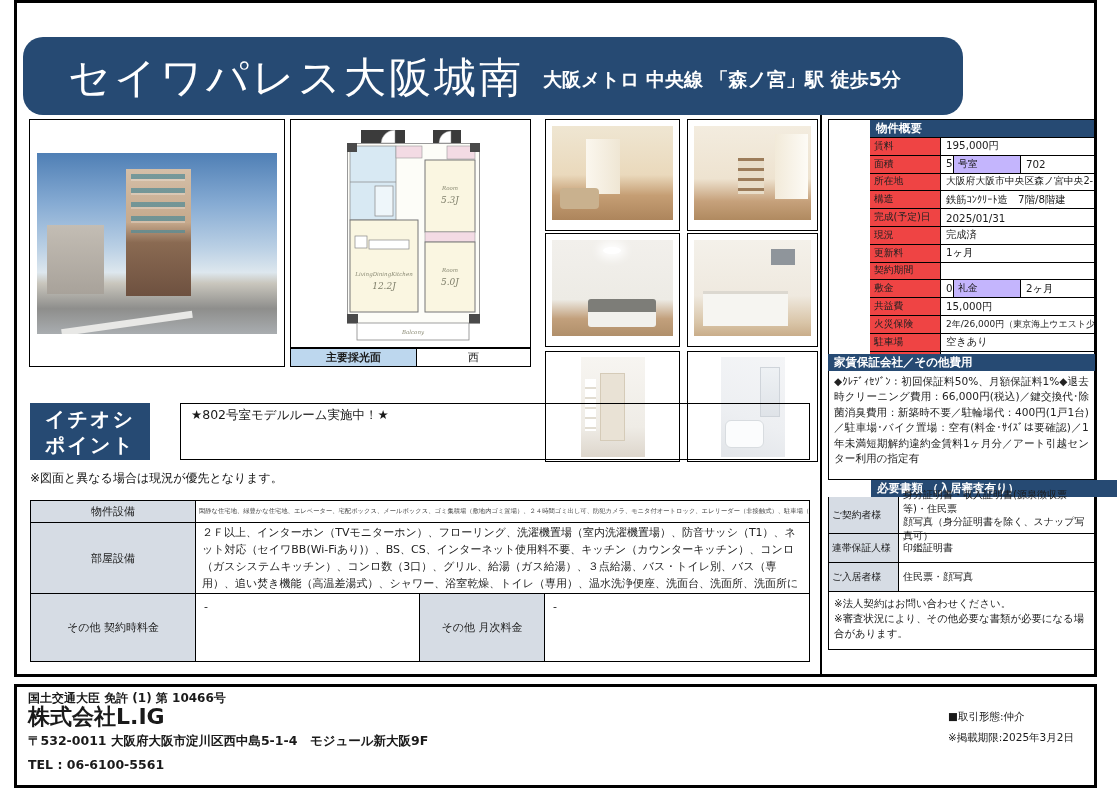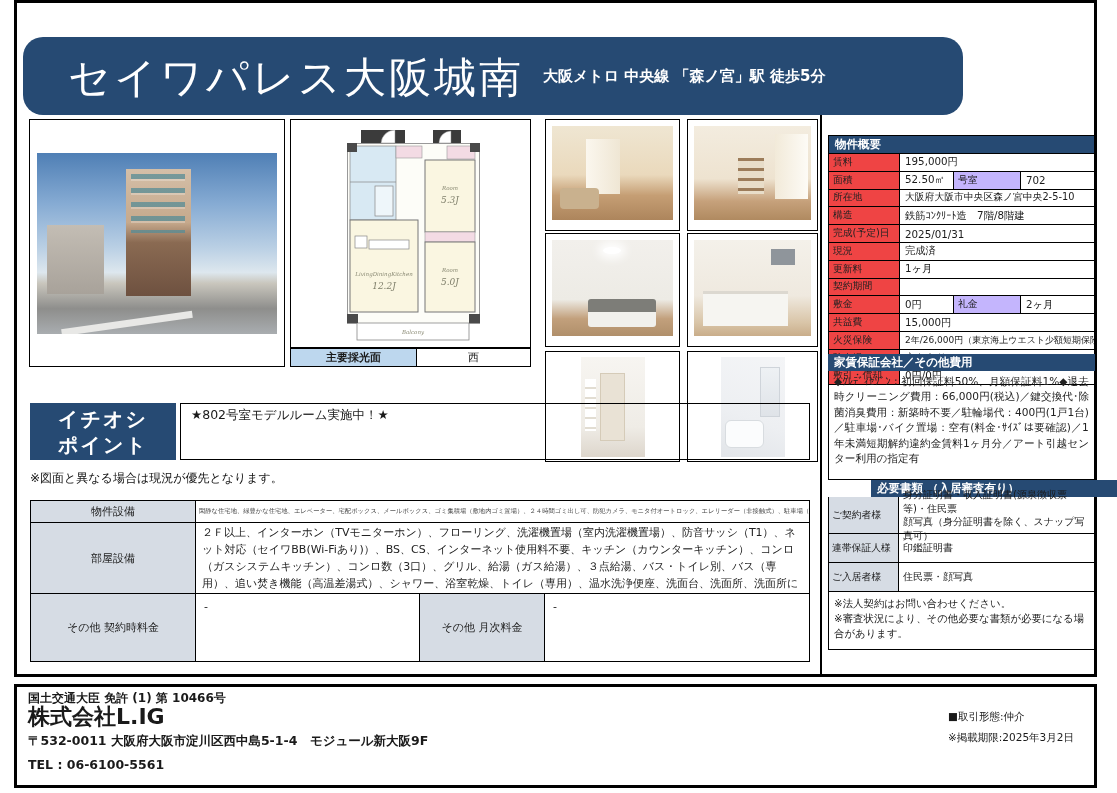--- a/index.html
+++ b/index.html
@@ -3,21 +3,21 @@
 <meta charset="utf-8">
 <style>
   html,body{margin:0;padding:0;background:#fff;}
   .sheet{position:relative;width:1117px;height:793px;background:#fff;overflow:hidden;
          font-family:"DejaVu Sans","Liberation Sans",sans-serif;color:#1a1a1a;}
   .abs{position:absolute;box-sizing:border-box;}
   .frame{border:3px solid #000;}
   
   .hdr{background:#264a73;}
   .hdr-title{color:#fff;font-size:42px;letter-spacing:3px;white-space:nowrap;}
-  .hdr-sub{color:#fff;font-size:15px;font-weight:bold;white-space:nowrap;}
+  .hdr-sub{color:#fff;font-size:19px;font-weight:bold;white-space:nowrap;}
   
   .pbox{background:#fff;border:1px solid #000;}
   .ph{position:absolute;overflow:hidden;}
   
   .ph-ext{background:linear-gradient(180deg,#4f7fb5 0%,#86abd3 28%,#b9cfe4 52%,#dde7ee 66%,#c9c6bd 72%,#8e8e8c 86%,#a9adb0 100%);}
   .ext-side{position:absolute;left:4%;top:40%;width:24%;height:38%;background:linear-gradient(180deg,#c3bdb4,#a8a29a);}
   .ext-bldg{position:absolute;left:37%;top:9%;width:27%;height:70%;background:linear-gradient(180deg,#d4bfa8 0%,#c6a98c 42%,#8a6a52 58%,#6e5140 100%);}
   .ext-bldg::before{content:"";position:absolute;left:8%;top:4%;width:84%;height:46%;
      background:repeating-linear-gradient(180deg,rgba(86,140,150,.75) 0 5px,rgba(255,255,255,.25) 5px 7px,transparent 7px 14px);}
   .ext-road{position:absolute;left:10%;bottom:4%;width:55%;height:4%;background:#e8e8e6;transform:rotate(-8deg);}
@@ -158,21 +158,21 @@
   </div>
   <div class="abs pbox" style="left:545px;top:351px;width:135px;height:111px;">
     <div class="ph ph-wash" style="left:35px;top:5px;width:64px;height:100px;"></div>
   </div>
   <div class="abs pbox" style="left:687px;top:351px;width:131px;height:111px;">
     <div class="ph ph-bath" style="left:33px;top:5px;width:64px;height:100px;"></div>
   </div>
 
   <div class="abs divider" style="left:820px;top:115px;width:2px;height:560px;"></div>
 
-  <div class="abs ov-table" style="left:828px;top:135px;width:267px;">
+  <div class="abs ov-table" style="left:828px;top:119px;width:267px;padding-left:41px;">
     <div class="ov-header">物件概要</div>
     <div class="ov-row">
       <div class="ov-label">賃料</div>
       <div class="ov-val">195,000円</div>
     </div>
     <div class="ov-row">
       <div class="ov-label">面積</div>
       <div class="ov-val">52.50㎡</div>
       <div class="ov-label2">号室</div>
       <div class="ov-val2">702</div>
@@ -242,21 +242,21 @@
     <div class="doc-row" style="height:28px;">
       <div class="doc-label">ご入居者様</div>
       <div class="doc-val">住民票・顔写真</div>
     </div>
     <div class="doc-notes" style="height:49px;">
       <div>※法人契約はお問い合わせください。</div>
       <div>※審査状況により、その他必要な書類が必要になる場合があります。</div>
     </div>
   </div>
 
-  <div class="abs feat-navy" style="left:30px;top:403px;width:146px;height:57px;">
+  <div class="abs feat-navy" style="left:30px;top:403px;width:120px;height:57px;">
     <div>イチオシ</div>
     <div>ポイント</div>
   </div>
   <div class="abs feat-body" style="left:180px;top:403px;width:630px;height:57px;">
     <div>★802号室モデルルーム実施中！★</div>
   </div>
   <div class="abs note" style="left:30px;top:470px;">※図面と異なる場合は現況が優先となります。</div>
 
   <div class="abs eq-table" style="left:30px;top:500px;width:780px;">
     <div class="eq-row" style="height:21px;">

